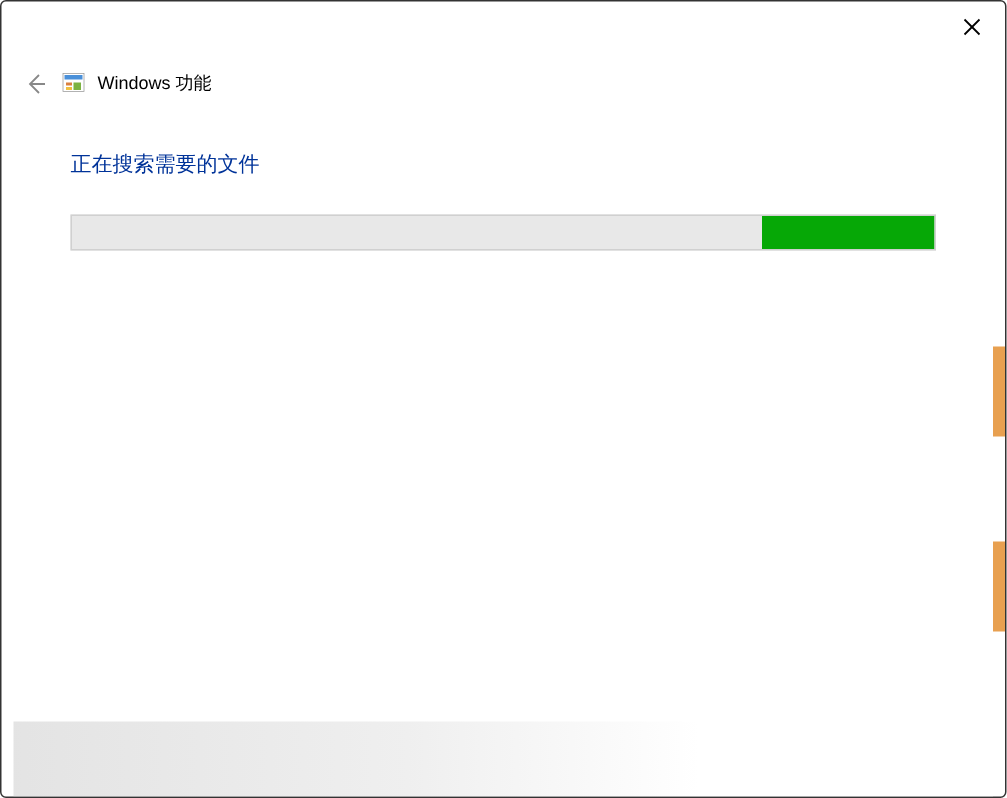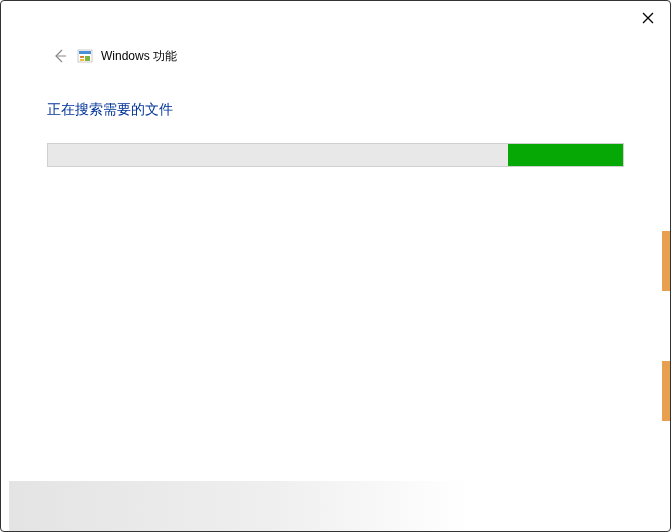--- a/index.html
+++ b/index.html
@@ -28,24 +28,22 @@
       height: 20px;
       display: flex;
       align-items: center;
       justify-content: center;
       cursor: pointer;
       font-size: 14px;
       color: #000;
     }
     .header {
       display: flex;
-      align-items: center;
       padding: 16px 14px 8px 14px;
       gap: 8px;
-      margin-left: 36px;
     }
     .back-arrow {
       width: 18px;
       height: 18px;
       display: flex;
       align-items: center;
       justify-content: center;
       cursor: pointer;
       color: #666;
     }

